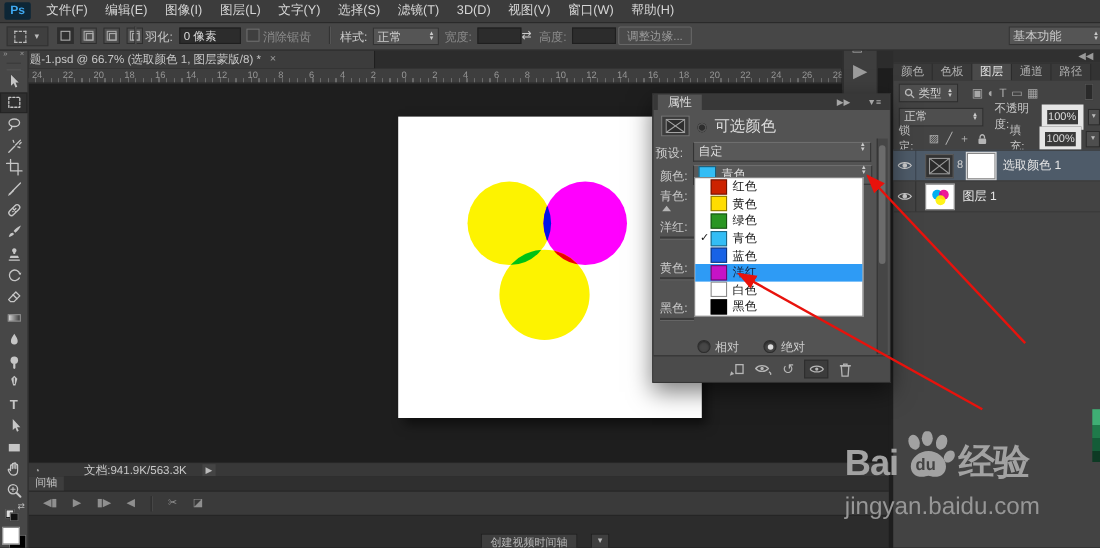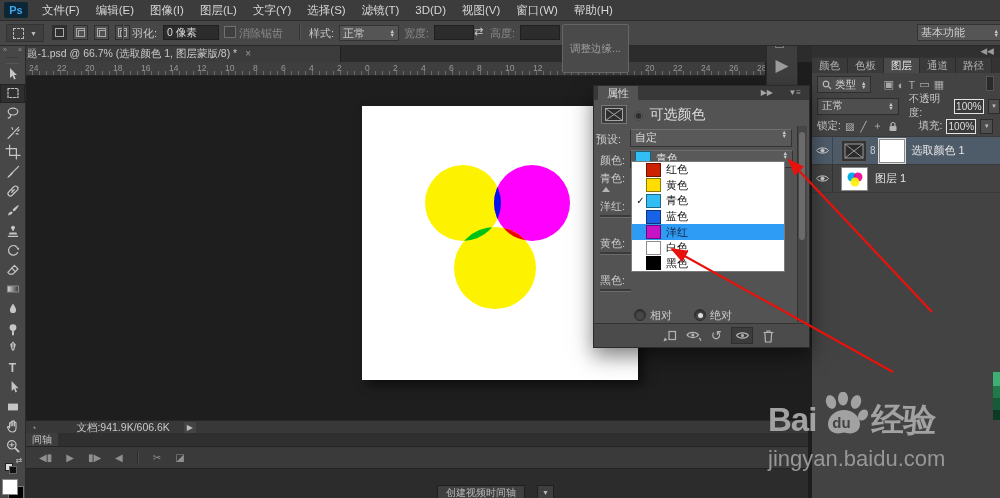--- a/index.html
+++ b/index.html
@@ -19,21 +19,21 @@
   .modebtn.on{background:#2f2f2f}
   .modebtn i{position:absolute;left:2px;top:2px;width:7px;height:7px;border:1px solid #aaa}
   .modebtn i.b{left:4px;top:4px;width:5px;height:5px}
   .vsep{width:1px;height:16px;background:#333;border-right:1px solid #555;display:inline-block}
   .olab{color:#c9c9c9;font-size:11px}
   .olab.dim{color:#8a8a8a}
   .oin{background:#2c2c2c;border:1px solid #1f1f1f;height:13px;color:#ddd;font-size:10.5px;padding:0 3px;display:inline-flex;align-items:center}
   .odd{background:#555;border:1px solid #333;height:14px;display:inline-flex;align-items:center;padding:0 3px;justify-content:space-between}
   .ud{display:inline-flex;flex-direction:column;line-height:4px;font-size:5.5px;color:#ccc;margin-left:5px}
   .cbox{width:10px;height:10px;border:1px solid #6f6f6f;background:#3f3f3f;display:inline-block;vertical-align:-2px}
-  .obtn{border:1px solid #666;border-radius:2px;background:#4a4a4a;color:#9c9c9c;font-size:10.5px;height:15px;display:inline-flex;align-items:center;padding:16px 7px}
+  .obtn{border:1px solid #666;border-radius:2px;background:#4a4a4a;color:#9c9c9c;font-size:10.5px;height:15px;display:inline-flex;align-items:center;padding:0 7px}
   
   .tabbar{left:0;top:45px;width:812px;height:17px;background:#2c2c2c;z-index:5}
   .doctab{left:0;top:0;width:340px;height:17px;background:#3c3c3c;border-right:1px solid #1f1f1f;display:flex;align-items:center}
   .doctab .t{margin-left:27px;color:#c8c8c8;font-size:10.5px;white-space:nowrap}
   .doctab .x{margin-left:8px;color:#999;font-size:10px}
   
   .ruler{left:25px;top:62px;width:740px;height:13px;background:#3e3e3e;border-bottom:1px solid #262626;z-index:4;overflow:hidden}
   .ruler .ticks{position:absolute;left:0;bottom:0;width:100%;height:4px;
      background:repeating-linear-gradient(90deg,#6a6a6a 0 1px,transparent 1px 7px)}
   .rl{display:inline-block;width:28px;font-size:8.5px;color:#979797;vertical-align:top}
@@ -78,21 +78,21 @@
   .dock .play{display:flex;justify-content:center;margin-top:6px;color:#9c9c9c;font-size:17px}
   
   .rpanel{left:812px;top:45px;width:188px;height:453px;background:#434343;z-index:4}
   .rp-strip{height:12px;background:#303030;display:flex;justify-content:flex-end;align-items:center;padding-right:6px;color:#999;font-size:9px}
   .ltabs{height:16px;background:#333;display:flex;align-items:center}
   .ltab{height:15px;line-height:15px;padding:0 7px;color:#b0b0b0;font-size:10.5px;background:#3a3a3a;border-right:1px solid #2b2b2b}
   .ltab.active{background:#4a4a4a;color:#e4e4e4}
   .rp-row{position:relative;height:20px;display:flex;align-items:center;padding-left:5px;gap:4px}
   .sdd{background:#4e4e4e;border:1px solid #2e2e2e;height:15px;display:inline-flex;align-items:center;padding:0 4px;color:#d0d0d0;font-size:10.5px}
   .pglyph{color:#a8a8a8;font-size:11px}
-  .valbox{background:#3a3a3a;border:1px solid #e5e5e5;height:13px;min-width:28px;display:inline-flex;align-items:center;justify-content:center;color:#ddd;font-size:10px}
+  .valbox{background:#3a3a3a;border:5px solid #e5e5e5;height:13px;min-width:28px;display:inline-flex;align-items:center;justify-content:center;color:#ddd;font-size:10px}
   .vdd{width:11px;height:13px;background:#4e4e4e;border:1px solid #2b2b2b;color:#bbb;font-size:6px;display:inline-flex;align-items:center;justify-content:center}
   .lockicons{display:inline-flex;gap:6px;color:#b5b5b5;font-size:10px;align-items:center}
   .lrow{position:relative;height:27px;border-top:1px solid #3a3a3a;display:flex;align-items:center}
   .lrow.selected{background:#4e5b69}
   .eyecol{width:20px;height:100%;border-right:1px solid rgba(0,0,0,.25);display:flex;align-items:center;justify-content:center}
   .adjthumb{width:24px;height:20px;background:#333;border:1px solid #5a5a5a;margin-left:8px;position:relative}
   .adjthumb svg{position:absolute;left:2px;top:2px}
   .linkg{color:#ccc;font-size:10px;margin:0 3px}
   .maskthumb{width:24px;height:22px;background:#fff;border:1px solid #888;outline:1px solid #ddd}
   .lname{margin-left:7px;color:#e6e6e6;font-size:11px}
@@ -255,21 +255,21 @@
 <div class="abs ruler">
   <div class="rlwrap">
     
   <span class="rl">24</span><span class="rl">22</span><span class="rl">20</span><span class="rl">18</span><span class="rl">16</span><span class="rl">14</span><span class="rl">12</span><span class="rl">10</span><span class="rl">8</span><span class="rl">6</span><span class="rl">4</span><span class="rl">2</span><span class="rl">0</span><span class="rl">2</span><span class="rl">4</span><span class="rl">6</span><span class="rl">8</span><span class="rl">10</span><span class="rl">12</span><span class="rl">14</span><span class="rl">16</span><span class="rl">18</span><span class="rl">20</span><span class="rl">22</span><span class="rl">24</span><span class="rl">26</span><span class="rl">28</span></div>
   <div class="ticks"></div>
 </div>
 <div class="abs rbtn">▶</div>
 
 <div class="abs statusbar">
   <span class="pie">◔</span>
-  <span class="doc-info">文档:941.9K/606.6K</span>
+  <span class="doc-info">文档:941.9K/563.3K</span>
   <span class="more">▶</span>
 </div>
 
 <div class="abs timeline">
   <div class="tl-head">
     <span class="tl-tab">间轴</span>
   </div>
   <div class="tl-ctrl">
     <span>◀▮</span>
     <span>▶</span>
@@ -579,20 +579,25 @@
   <div class="dd-row">
         <span class="dd-check"></span>
         <span class="dd-sw" style="background-color: rgb(204, 34, 0);"></span>
         <span class="dd-lb">红色</span>
       </div>
       <div class="dd-row">
         <span class="dd-check"></span>
         <span class="dd-sw" style="background-color: rgb(255, 221, 0);"></span>
         <span class="dd-lb">黄色</span>
       </div>
+      <div class="dd-row">
+        <span class="dd-check"></span>
+        <span class="dd-sw" style="background-color: rgb(42, 150, 34);"></span>
+        <span class="dd-lb">绿色</span>
+      </div>
       <div class="dd-row checked">
         <span class="dd-check"></span>
         <span class="dd-sw" style="background-color: rgb(51, 189, 245);"></span>
         <span class="dd-lb">青色</span>
       </div>
       <div class="dd-row">
         <span class="dd-check"></span>
         <span class="dd-sw" style="background-color: rgb(24, 98, 230);"></span>
         <span class="dd-lb">蓝色</span>
       </div>

